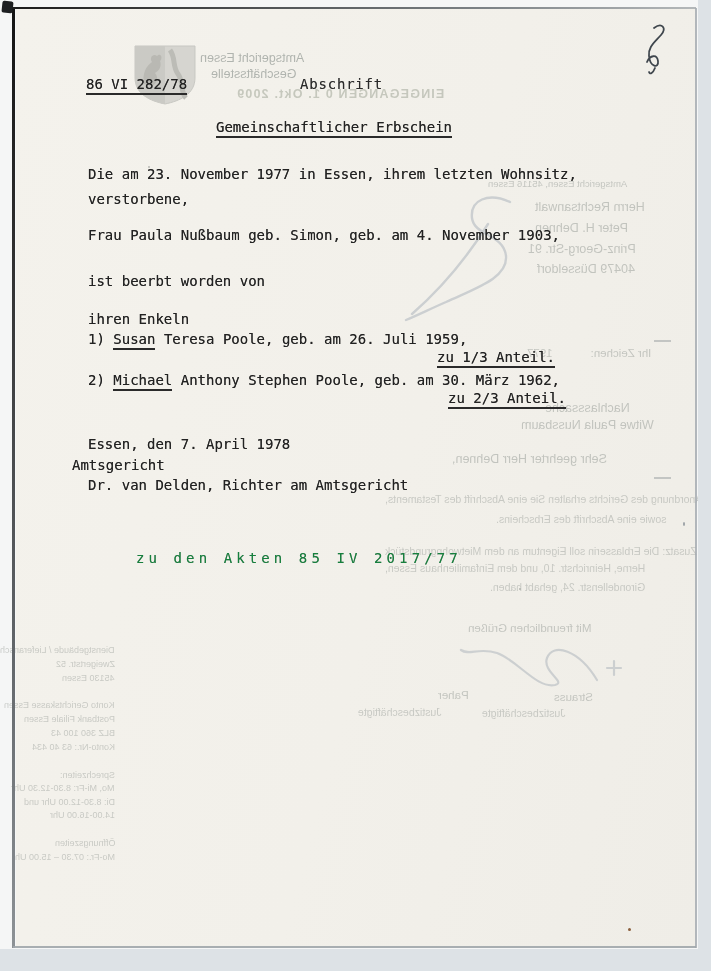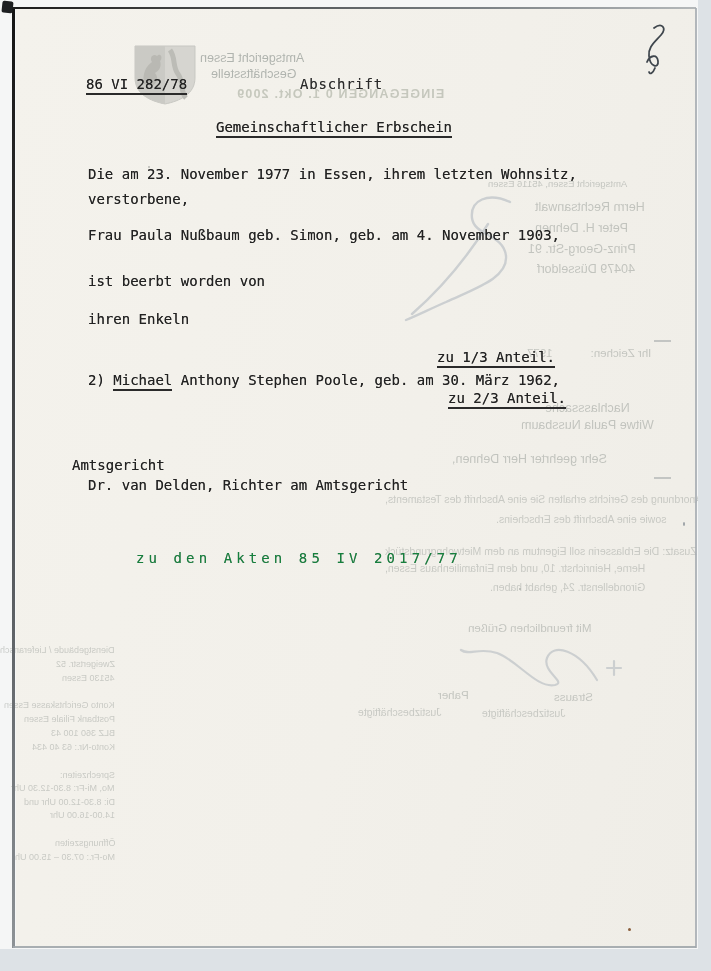--- a/index.html
+++ b/index.html
@@ -120,25 +120,27 @@
   <div class="tw abschrift" style="left:300px;top:29px">Abschrift</div>
   <div class="tw" style="left:86px;top:77px"><span class="u">86 VI 282/78</span></div>
   <div class="tw" style="left:216px;top:120px"><span class="u">Gemeinschaftlicher Erbschein</span></div>
 
   <div class="tw" style="left:88px;top:167px">Die am 23. November 1977 in Essen, ihrem letzten Wohnsitz,</div>
   <div class="tw" style="left:88px;top:192px">verstorbene,</div>
   <div class="tw" style="left:88px;top:228px">Frau Paula Nußbaum geb. Simon, geb. am 4. November 1903,</div>
   <div class="tw" style="left:88px;top:274px">ist beerbt worden von</div>
   <div class="tw" style="left:88px;top:312px">ihren Enkeln</div>
 
+  <div class="tw" style="left:88px;top:332px"><span>1) </span><span class="u">Susan</span><span> Teresa Poole, geb. am 26. Juli 1959,</span></div>
   <div class="tw" style="left:437px;top:350px"><span class="u">zu 1/3 Anteil.</span></div>
 
   <div class="tw" style="left:88px;top:373px"><span>2) </span><span class="u">Michael</span><span> Anthony Stephen Poole, geb. am 30. März 1962,</span></div>
   <div class="tw" style="left:448px;top:391px"><span class="u">zu 2/3 Anteil.</span></div>
 
+  <div class="tw" style="left:88px;top:437px">Essen, den 7. April 1978</div>
   <div class="tw" style="left:72px;top:458px">Amtsgericht</div>
   <div class="tw" style="left:88px;top:478px">Dr. van Delden, Richter am Amtsgericht</div>
   <div class="tw akten" style="left:88px;top:551px">zu den Akten 85 IV 2017/77</div>
 
   <div class="speck" style="left:683px;top:522px;width:2px;height:4px;background:#9aa0a5"></div>
   <div class="speck" style="left:628px;top:928px;width:3px;height:3px;background:#8a5f3d"></div>
   <div class="speck" style="left:148px;top:166px;width:2px;height:2px;background:#b9b9b4"></div>
   <div class="speck" style="left:519px;top:588px;width:2px;height:2px;background:#b0b3ae"></div>
 
   <div class="strip-right"></div>

